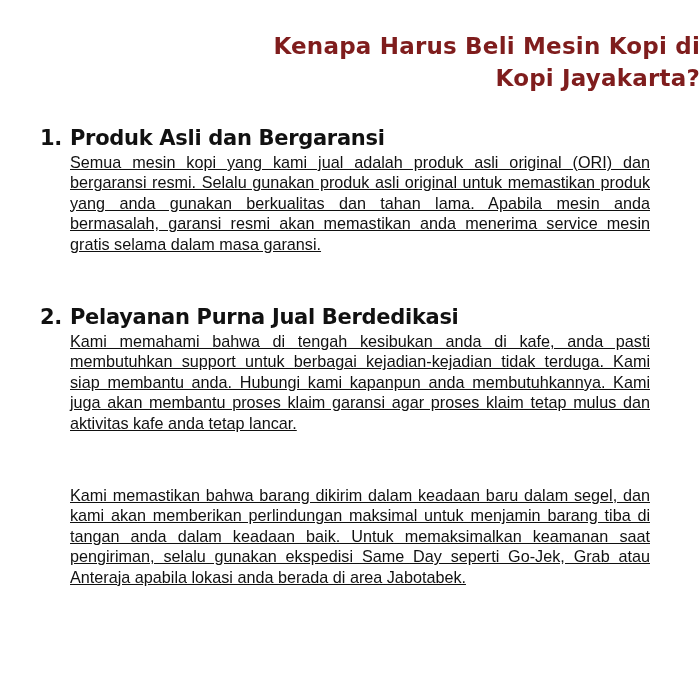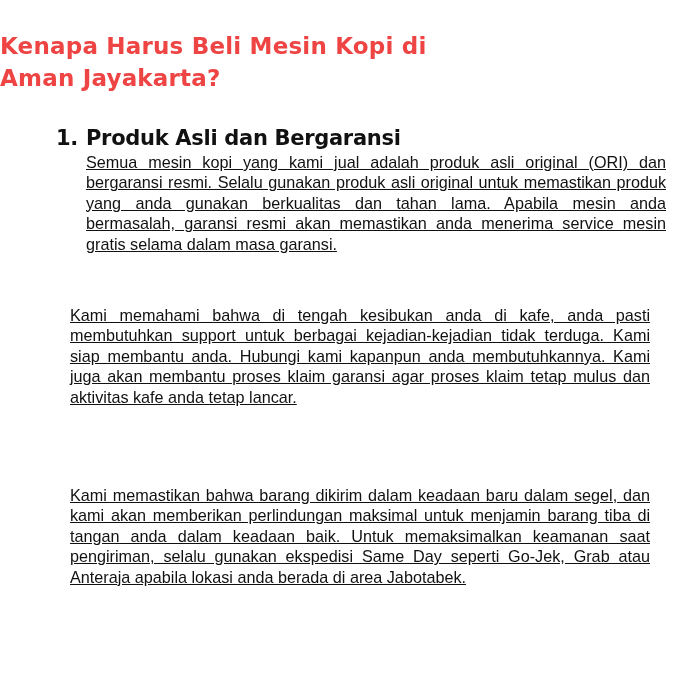--- a/index.html
+++ b/index.html
@@ -12,26 +12,26 @@
       height: 700px;
       position: relative;
       overflow: hidden;
       color: #111111;
     }
     .title {
       position: absolute;
       top: 30px;
       left: 0;
       width: 700px;
-      text-align: left;
+      text-align: right;
       font-family: "DejaVu Sans", sans-serif;
       font-weight: bold;
       font-size: 23px;
       line-height: 32px;
-      color: #ef4444;
+      color: #7f1d1d;
       letter-spacing: 0.2px;
     }
     .section {
       position: absolute;
       left: 40px;
       width: 610px;
     }
     .section-heading {
       font-family: "DejaVu Sans", sans-serif;
       font-weight: bold;
@@ -49,38 +49,41 @@
       margin-left: 30px;
       margin-top: 1px;
       font-family: "Liberation Sans", sans-serif;
       font-size: 16.2px;
       line-height: 20.4px;
       color: #111111;
       text-align: justify;
       text-align-last: left;
       text-decoration: underline;
     }
-    #s1 { top: 125px; margin-left: 16px; }
+    #s1 { top: 125px; }
     #s2 { top: 304px; }
     #s3 { top: 484px; }
   </style>
 </head>
 <body>
 
 <div class="title">
   <div>Kenapa Harus Beli Mesin Kopi di</div>
-  <div>Aman Jayakarta?</div>
+  <div>Kopi Jayakarta?</div>
 </div>
 
 <div class="section" id="s1">
   <div class="section-heading">
     <span class="num">1.</span><span>Produk Asli dan Bergaransi</span>
   </div>
   <div class="section-body">Semua mesin kopi yang kami jual adalah produk asli original (ORI) dan bergaransi resmi. Selalu gunakan produk asli original untuk memastikan produk yang anda gunakan berkualitas dan tahan lama. Apabila mesin anda bermasalah, garansi resmi akan memastikan anda menerima service mesin gratis selama dalam masa garansi.</div>
 </div>
 
 <div class="section" id="s2">
+  <div class="section-heading">
+    <span class="num">2.</span><span>Pelayanan Purna Jual Berdedikasi</span>
+  </div>
   <div class="section-body">Kami memahami bahwa di tengah kesibukan anda di kafe, anda pasti membutuhkan support untuk berbagai kejadian-kejadian tidak terduga. Kami siap membantu anda. Hubungi kami kapanpun anda membutuhkannya. Kami juga akan membantu proses klaim garansi agar proses klaim tetap mulus dan aktivitas kafe anda tetap lancar.</div>
 </div>
 
 <div class="section" id="s3">
   <div class="section-body">Kami memastikan bahwa barang dikirim dalam keadaan baru dalam segel, dan kami akan memberikan perlindungan maksimal untuk menjamin barang tiba di tangan anda dalam keadaan baik. Untuk memaksimalkan keamanan saat pengiriman, selalu gunakan ekspedisi Same Day seperti Go-Jek, Grab atau Anteraja apabila lokasi anda berada di area Jabotabek.</div>
 </div>
 
 </body></html>

